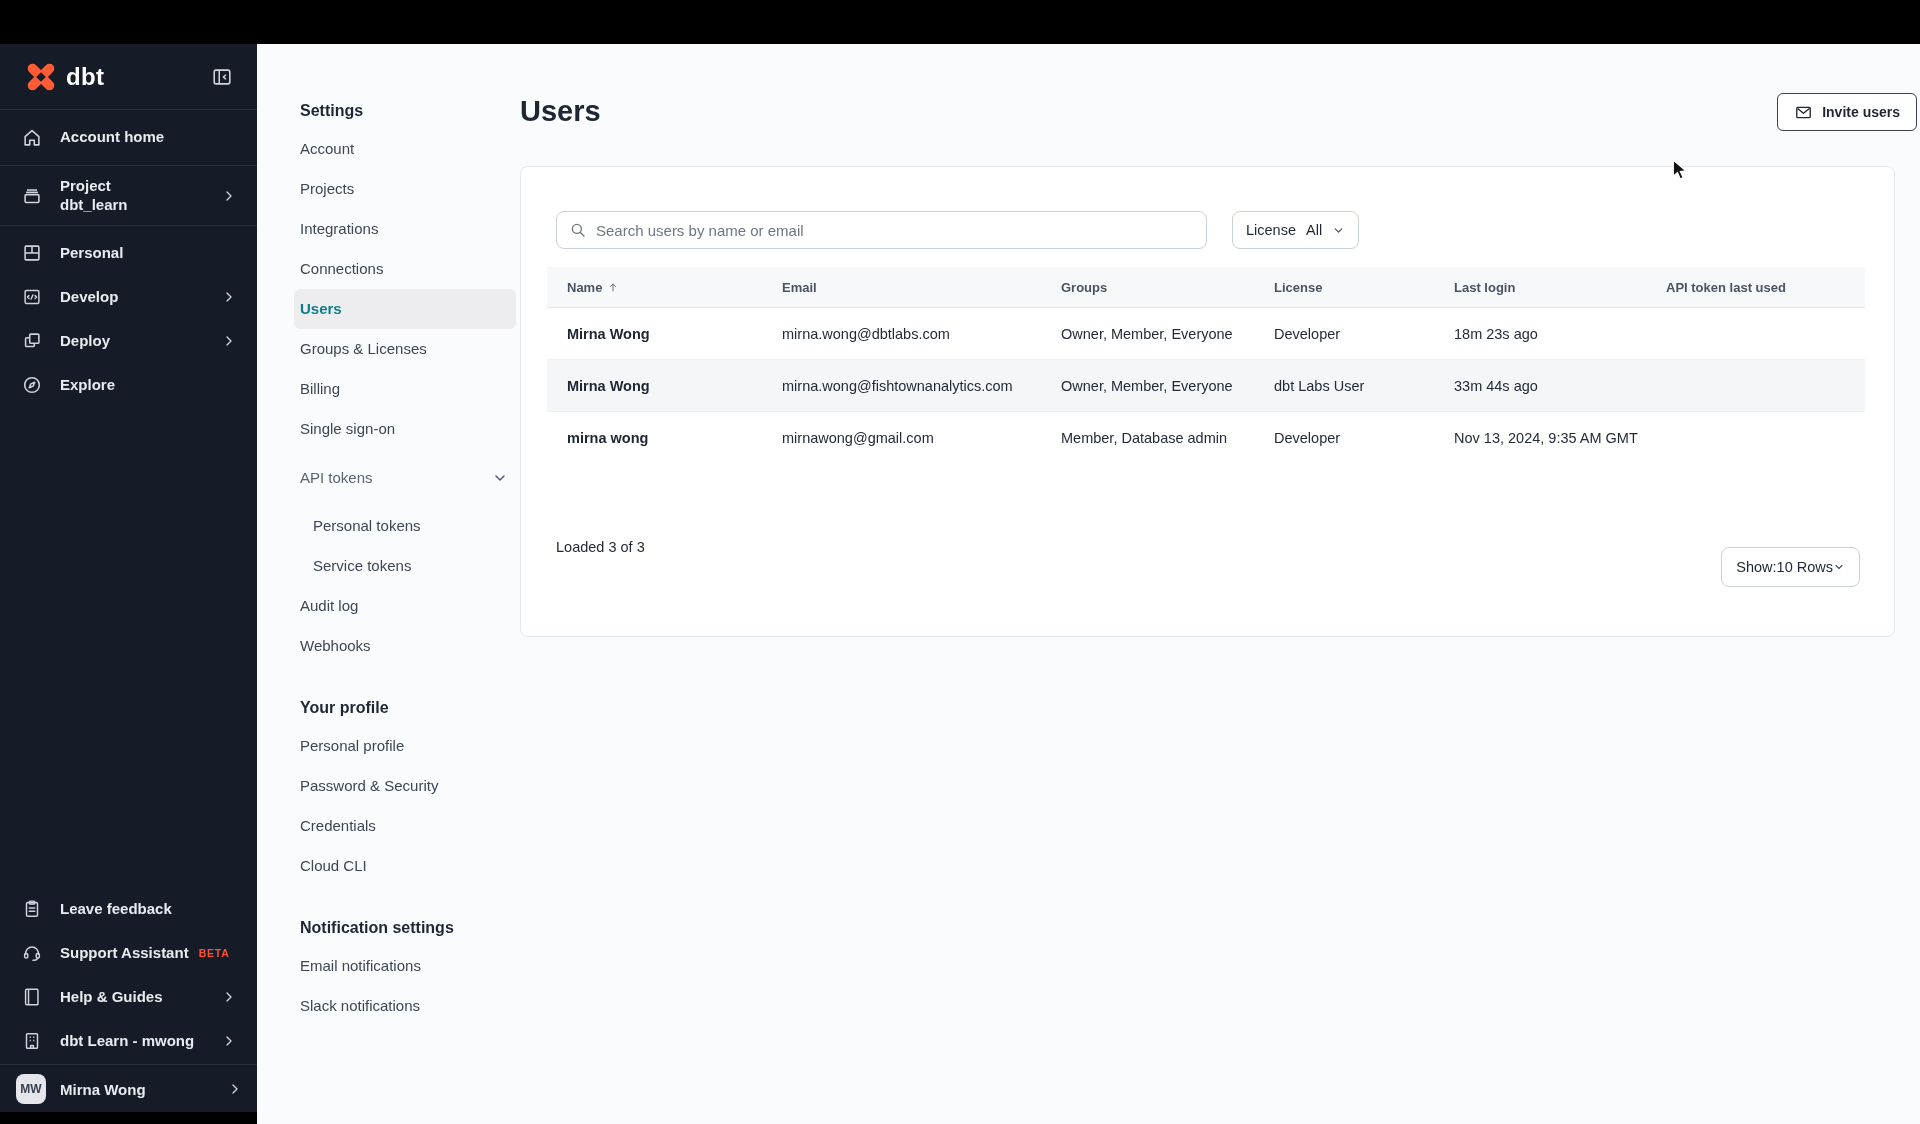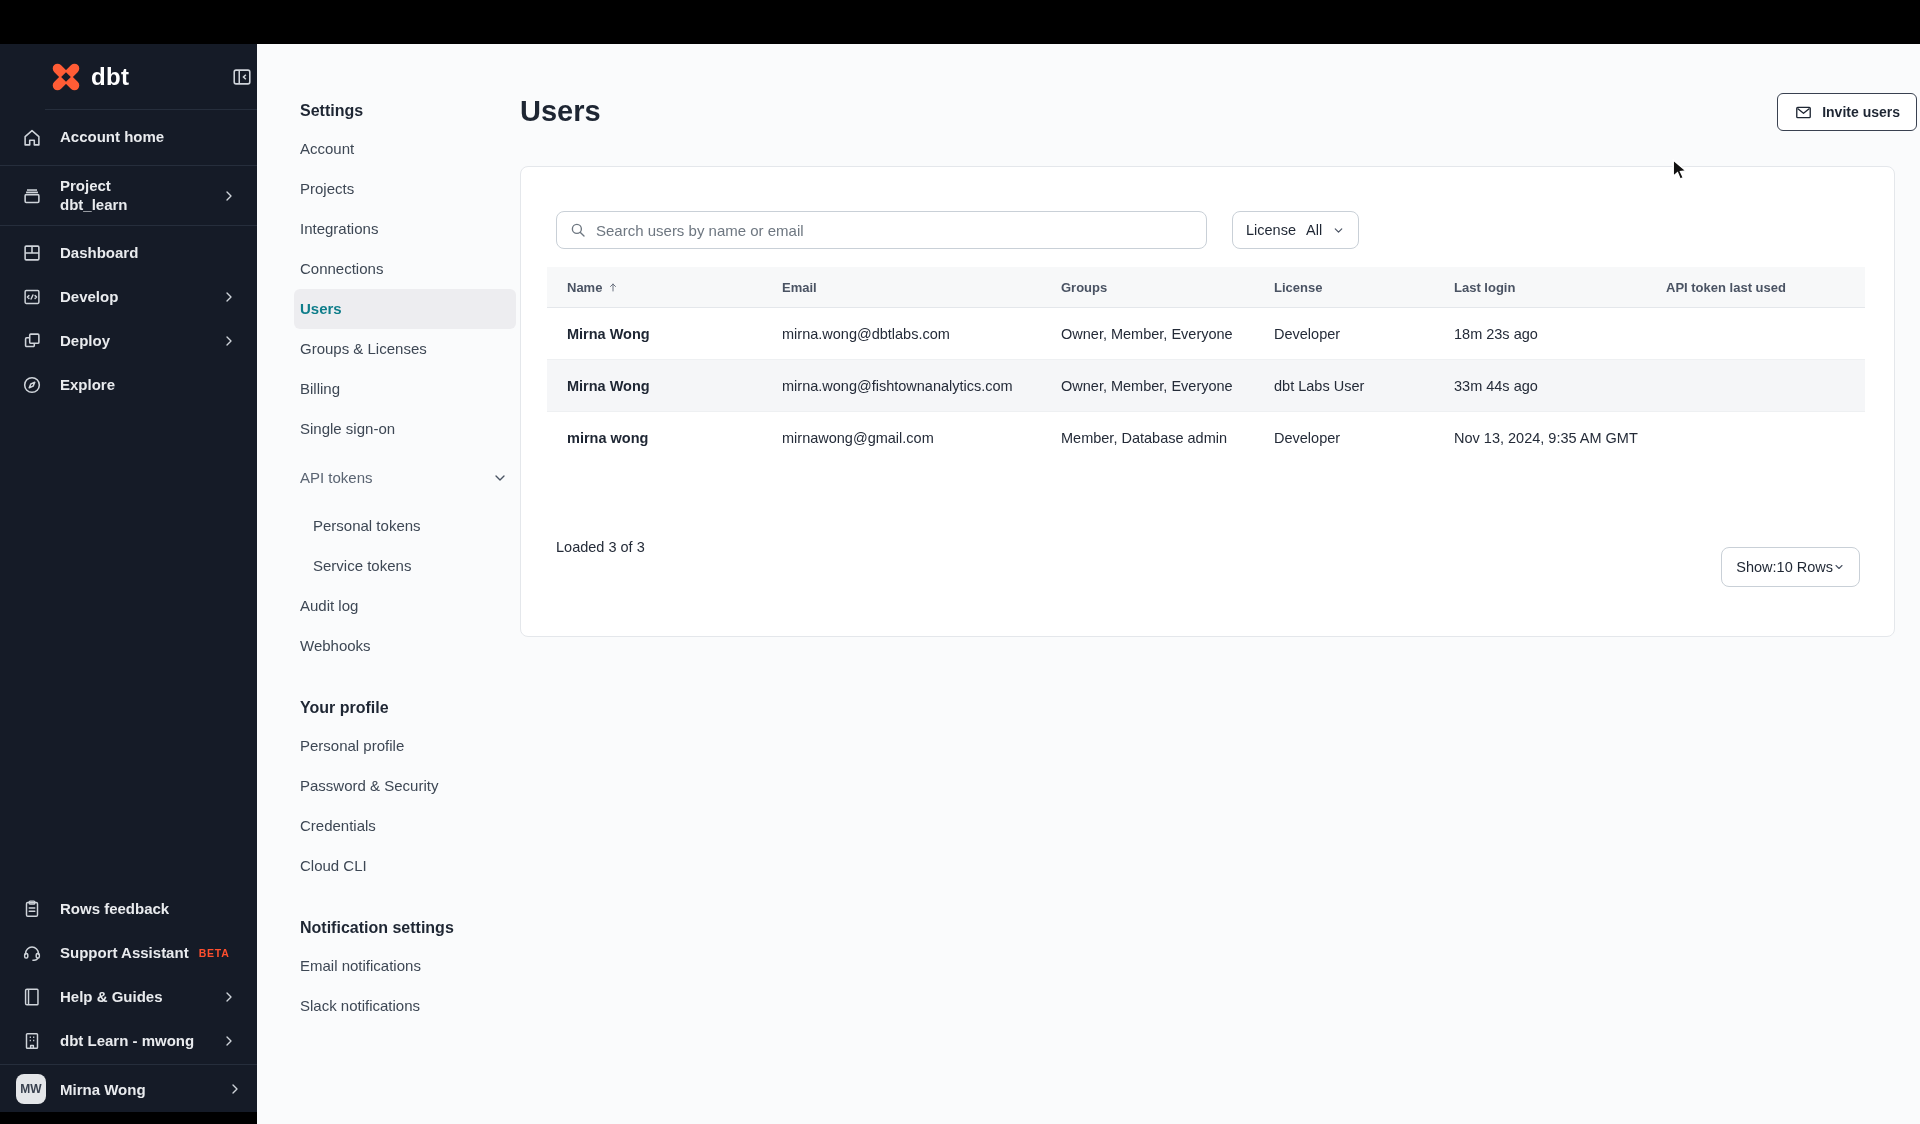--- a/index.html
+++ b/index.html
@@ -4,21 +4,21 @@
 <style>
   * { margin:0; padding:0; box-sizing:border-box; }
   html,body { width:1920px; height:1124px; font-family:"Liberation Sans", sans-serif; background:#fafbfc; overflow:hidden; }
   #stage { position:relative; width:1920px; height:1124px; }
 
   
   #topbar { position:absolute; top:0; left:0; width:1920px; height:44px; background:#000; }
 
   
   #sidebar { position:absolute; top:44px; left:0; width:257px; height:1080px; background:#151b27; display:flex; flex-direction:column; color:#e9ebee; }
-  .sb-logo-row { height:66px; display:flex; align-items:center; padding:0 4px; border-bottom:1px solid #262e3c;margin-left:45px; }
+  .sb-logo-row { height:66px; display:flex; align-items:center; padding:0 24px; border-bottom:1px solid #262e3c; }
   .sb-logo-row .logo-text { font-size:24px; font-weight:700; color:#fff; margin-left:8px; letter-spacing:0.3px; }
   .sb-collapse { margin-left:auto; color:#cfd4da; display:flex; align-items:center; cursor:pointer; }
   .sb-item { display:flex; align-items:center; padding:0 20px; height:44px; cursor:pointer; }
   .sb-item.tall { height:56px; border-bottom:1px solid #262e3c; }
   .sb-item.project { height:60px; border-bottom:1px solid #262e3c; }
   .sb-item .icon { width:24px; height:24px; color:#cfd4da; flex:0 0 24px; display:flex; align-items:center; justify-content:center; }
   .sb-item .lbl { margin-left:16px; font-size:15px; font-weight:600; color:#e9ebee; line-height:1.25; }
   .sb-item .lbl .sub { display:block; font-weight:600; }
   .sb-item .chev { margin-left:auto; color:#cfd4da; display:flex; }
   .sb-group-top { padding-top:5px; }
@@ -138,21 +138,21 @@
 
     <div class="sb-group-top">
       <div class="sb-item">
         <span class="icon">
           <svg width="22" height="22" viewBox="0 0 24 24" fill="none" stroke="currentColor" stroke-width="1.7" stroke-linejoin="round">
             <rect x="4.5" y="4.5" width="15" height="15" rx="1.2"></rect>
             <line x1="12" y1="4.5" x2="12" y2="12"></line>
             <line x1="4.5" y1="12" x2="19.5" y2="12"></line>
           </svg>
         </span>
-        <span class="lbl">Dashboard</span>
+        <span class="lbl">Personal</span>
       </div>
 
       <div class="sb-item">
         <span class="icon">
           <svg width="22" height="22" viewBox="0 0 24 24" fill="none" stroke="currentColor" stroke-width="1.6" stroke-linejoin="round" stroke-linecap="round">
             <rect x="4.5" y="5" width="15" height="14" rx="1.2"></rect>
             <polyline points="8.6 10.5 7 12 8.6 13.5"></polyline>
             <polyline points="15.4 10.5 17 12 15.4 13.5"></polyline>
             <line x1="13" y1="9.8" x2="11" y2="14.2"></line>
           </svg>
@@ -195,21 +195,21 @@
 
     <div class="sb-item">
       <span class="icon">
         <svg width="22" height="22" viewBox="0 0 24 24" fill="none" stroke="currentColor" stroke-width="1.6" stroke-linejoin="round" stroke-linecap="round">
           <rect x="6" y="5" width="12" height="15" rx="1.4"></rect>
           <rect x="9" y="3.4" width="6" height="3.2" rx="1"></rect>
           <line x1="9" y1="11" x2="15" y2="11"></line>
           <line x1="9" y1="14.5" x2="15" y2="14.5"></line>
         </svg>
       </span>
-      <span class="lbl">Rows feedback</span>
+      <span class="lbl">Leave feedback</span>
     </div>
 
     <div class="sb-item">
       <span class="icon">
         <svg width="22" height="22" viewBox="0 0 24 24" fill="none" stroke="currentColor" stroke-width="1.6" stroke-linejoin="round" stroke-linecap="round">
           <path d="M5 13.5 v-1 a7 7 0 0 1 14 0 v1"></path>
           <rect x="4" y="12.5" width="3.4" height="5" rx="1.5"></rect>
           <rect x="16.6" y="12.5" width="3.4" height="5" rx="1.5"></rect>
           <path d="M18.5 17.5 a4.5 3.2 0 0 1 -4.5 2.3 h-1"></path>
         </svg>

